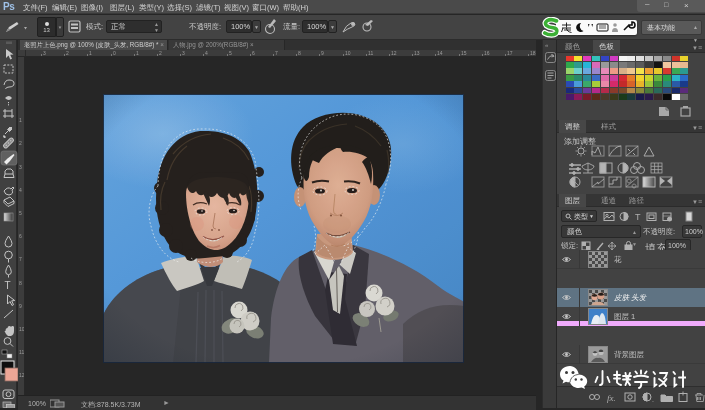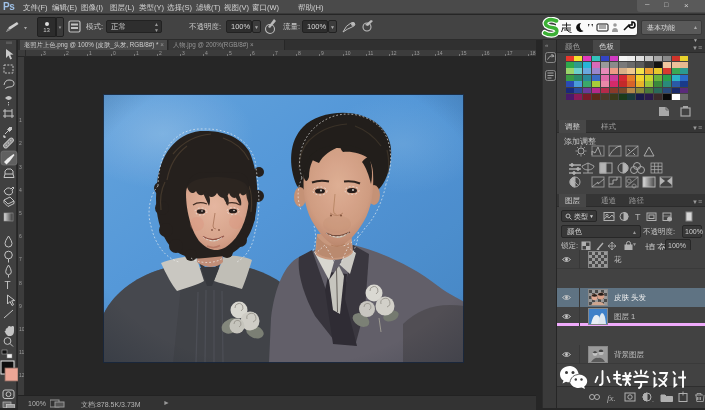--- a/index.html
+++ b/index.html
@@ -52,21 +52,21 @@
   <div class="abs" id="pslogo">Ps</div>
   <div class="abs mi" style="left:23px">文件(F)</div>
   <div class="abs mi" style="left:52px">编辑(E)</div>
   <div class="abs mi" style="left:81px">图像(I)</div>
   <div class="abs mi" style="left:110px">图层(L)</div>
   <div class="abs mi" style="left:139px">类型(Y)</div>
   <div class="abs mi" style="left:167px">选择(S)</div>
   <div class="abs mi" style="left:196px">滤镜(T)</div>
   <div class="abs mi" style="left:224px">视图(V)</div>
   <div class="abs mi" style="left:252px">窗口(W)</div>
-  <div class="abs mi" style="left:298px">帮助(H)</div>
+  <div class="abs mi" style="left:283px">帮助(H)</div>
   <div class="abs" id="winbtns">
       <span style="left:8px;top:-1px">–</span>
       <span style="left:27px;font-size:7px;top:1px">□</span>
       <span style="left:47px;top:1px">×</span>
     </div>
   <div class="abs" id="optbar"></div>
 
   <svg class="abs" style="left:4px;top:19px" width="24" height="16" viewBox="0 0 24 16">
     <path d="M2 13 L5 8 L13 3 L14.5 5 L7 10 Z" fill="#cfcfcf"></path>
       <path d="M2 13 L4.5 9 L6.5 11 Z" fill="#8a8a8a"></path>
@@ -629,38 +629,38 @@
     <div class="drop" style="left:108px;top:199px;width:26px;height:13px;line-height:12px;padding-left:2px;font-size:7px">100% <span style="float:right;font-size:5px;color:#999">▼</span></div>
     <div class="lrow" style="top:210px;background:#424242;border-bottom:1px solid #3a3a3a;">
         <svg class="eye" viewBox="0 0 9 7">
           <path d="M.5 3.5 Q4.5 -.5 8.5 3.5 Q4.5 7.5 .5 3.5 Z" fill="none" stroke="#c8c8c8" stroke-width=".9"></path>
           <circle cx="4.5" cy="3.5" r="1.4" fill="#c8c8c8"></circle>
         </svg>
         <div style="position:absolute;left:22px;top:0;width:1px;height:19px;background:#383838"></div>
         <div class="lthumb checker"></div>
         <div class="lname" style="color:#c6c6c6">花</div>
       </div>
-      <div class="lrow" style="top:248px;background:#5f7383;">
+      <div class="lrow" style="top:248px;background:#5f7383;font-style:italic;">
         <svg class="eye" viewBox="0 0 9 7">
           <path d="M.5 3.5 Q4.5 -.5 8.5 3.5 Q4.5 7.5 .5 3.5 Z" fill="none" stroke="#c8c8c8" stroke-width=".9"></path>
           <circle cx="4.5" cy="3.5" r="1.4" fill="#c8c8c8"></circle>
         </svg>
         <div style="position:absolute;left:22px;top:0;width:1px;height:19px;background:#383838"></div>
         <div class="lthumb checker">
           <svg width="18" height="15" viewBox="0 0 18 15" style="position:absolute;left:0;top:0">
             <circle cx="5.5" cy="7" r="3.2" fill="#e0a892"></circle>
             <path d="M2.5 6 a3.2 3.2 0 0 1 6 0 q-3 1.5 -6 0" fill="#2a211c"></path>
             <circle cx="12" cy="6" r="3.4" fill="#d8a088"></circle>
             <path d="M8.8 5 a3.4 3.4 0 0 1 6.4 0 q-3.2 1.6 -6.4 0" fill="#241c18"></path>
             <path d="M2 15 q3-4 7-3 q4-1 7 3 Z" fill="#cfa58e"></path>
           </svg>
         </div>
         <div class="lname" style="color:#f0f0f0">皮肤 头发</div>
       </div>
-      <div class="lrow" style="top:267px;background:#424242;border-bottom:3px solid #f0abfc;text-align:center;">
+      <div class="lrow" style="top:267px;background:#424242;border-bottom:5px solid #f0abfc;text-align:center;">
         <svg class="eye" viewBox="0 0 9 7">
           <path d="M.5 3.5 Q4.5 -.5 8.5 3.5 Q4.5 7.5 .5 3.5 Z" fill="none" stroke="#c8c8c8" stroke-width=".9"></path>
           <circle cx="4.5" cy="3.5" r="1.4" fill="#c8c8c8"></circle>
         </svg>
         <div style="position:absolute;left:22px;top:0;width:1px;height:19px;background:#383838"></div>
         <div class="lthumb">
           <svg width="18" height="15" viewBox="0 0 18 15" style="position:absolute;left:0;top:0">
             <rect width="18" height="15" fill="#3f80c8"></rect>
             <path d="M2 15 q2-9 5-9 q4-1 5 9 Z" fill="#e8eef4"></path>
             <path d="M9 15 q2-11 4-11 q3 0 4 11 Z" fill="#dde6ee"></path>

